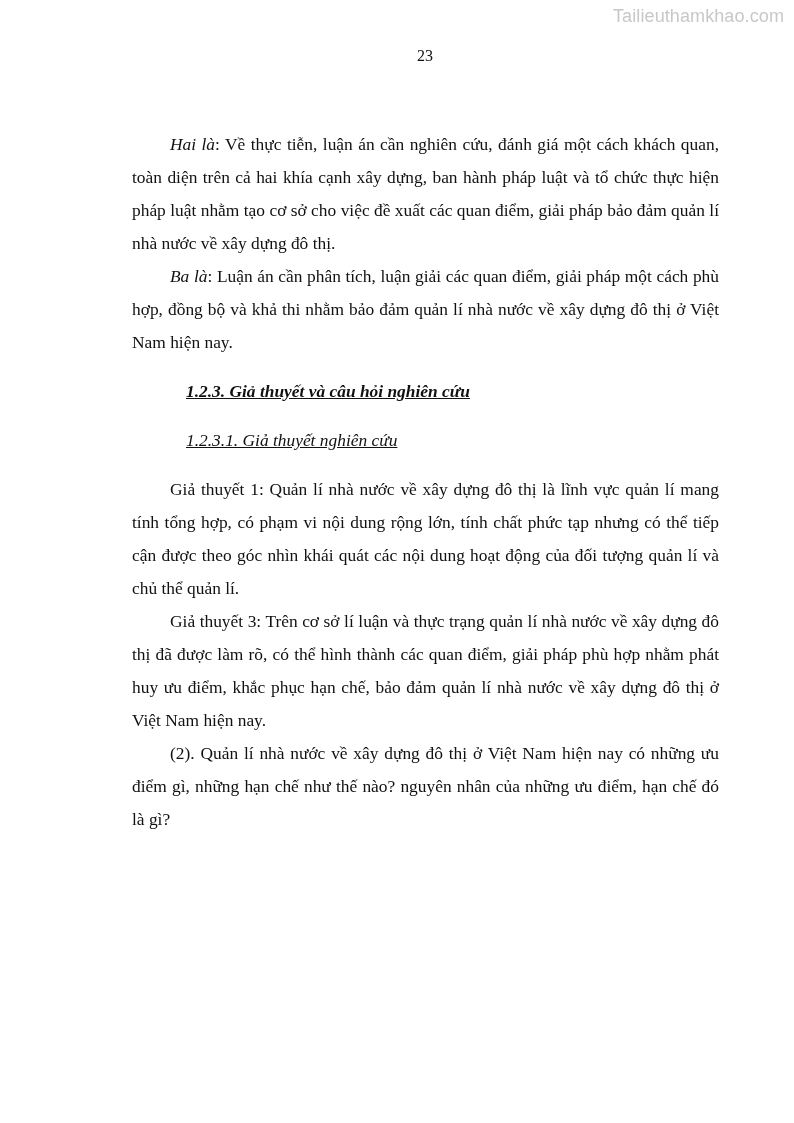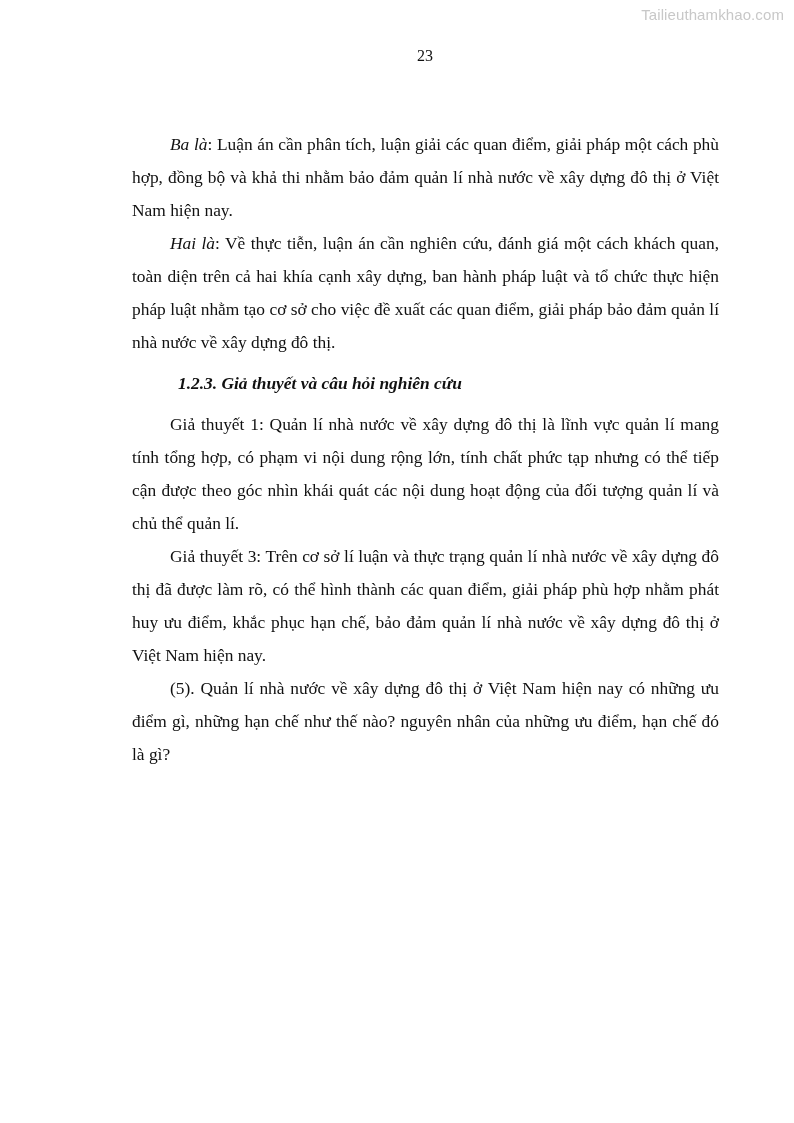--- a/index.html
+++ b/index.html
@@ -13,21 +13,21 @@
       position: relative;
       overflow: hidden;
       font-family: "Liberation Serif", "DejaVu Serif", serif;
       color: #111111;
     }
     .watermark {
       position: absolute;
       top: 6px;
       right: 10px;
       font-family: "Liberation Sans", "DejaVu Sans", sans-serif;
-      font-size: 15px;
+      font-size: 18px;
       color: #c8c8c8;
       letter-spacing: 0.1px;
     }
     .page-number {
       position: absolute;
       top: 47px;
       left: 0;
       width: 850px;
       text-align: center;
       font-size: 16px;
@@ -41,46 +41,48 @@
       font-size: 17.4px;
       line-height: 33px;
     }
     .para {
       margin: 0;
       text-indent: 38px;
       text-align: justify;
       text-align-last: left;
     }
     .heading {
-      margin: 8px;
+      margin: 16px;
       text-indent: 38px;
+      text-decoration: underline;
     }
     .bold-italic {
       font-weight: bold;
       font-style: italic;
     }
     .italic {
       font-style: italic;
     }
   </style>
 </head>
 <body>
 
 <div class="watermark">Tailieuthamkhao.com</div>
 
 <div class="page-number">23</div>
 
 <div class="content">
 
+  <p class="para"><span class="italic">Hai là</span><span>: Về thực tiễn, luận án cần nghiên cứu, đánh giá một cách khách quan, toàn diện trên cả hai khía cạnh xây dựng, ban hành pháp luật và tổ chức thực hiện pháp luật nhằm tạo cơ sở cho việc đề xuất các quan điểm, giải pháp bảo đảm quản lí nhà nước về xây dựng đô thị.</span></p>
+
   <p class="para"><span class="italic">Ba là</span><span>: Luận án cần phân tích, luận giải các quan điểm, giải pháp một cách phù hợp, đồng bộ và khả thi nhằm bảo đảm quản lí nhà nước về xây dựng đô thị ở Việt Nam hiện nay.</span></p>
-
-  <p class="para"><span class="italic">Hai là</span><span>: Về thực tiễn, luận án cần nghiên cứu, đánh giá một cách khách quan, toàn diện trên cả hai khía cạnh xây dựng, ban hành pháp luật và tổ chức thực hiện pháp luật nhằm tạo cơ sở cho việc đề xuất các quan điểm, giải pháp bảo đảm quản lí nhà nước về xây dựng đô thị.</span></p>
 
   <p class="heading bold-italic">1.2.3. Giả thuyết và câu hỏi nghiên cứu</p>
 
+  <p class="heading italic">1.2.3.1. Giả thuyết nghiên cứu</p>
 
   <p class="para">Giả thuyết 1: Quản lí nhà nước về xây dựng đô thị là lĩnh vực quản lí mang tính tổng hợp, có phạm vi nội dung rộng lớn, tính chất phức tạp nhưng có thể tiếp cận được theo góc nhìn khái quát các nội dung hoạt động của đối tượng quản lí và chủ thể quản lí.</p>
   <p class="para">Giả thuyết 3: Trên cơ sở lí luận và thực trạng quản lí nhà nước về xây dựng đô thị đã được làm rõ, có thể hình thành các quan điểm, giải pháp phù hợp nhằm phát huy ưu điểm, khắc phục hạn chế, bảo đảm quản lí nhà nước về xây dựng đô thị ở Việt Nam hiện nay.</p>
 
 
-  <p class="para">(5). Quản lí nhà nước về xây dựng đô thị ở Việt Nam hiện nay có những ưu điểm gì, những hạn chế như thế nào? nguyên nhân của những ưu điểm, hạn chế đó là gì?</p>
+  <p class="para">(2). Quản lí nhà nước về xây dựng đô thị ở Việt Nam hiện nay có những ưu điểm gì, những hạn chế như thế nào? nguyên nhân của những ưu điểm, hạn chế đó là gì?</p>
 
 </div>
 
 </body></html>

